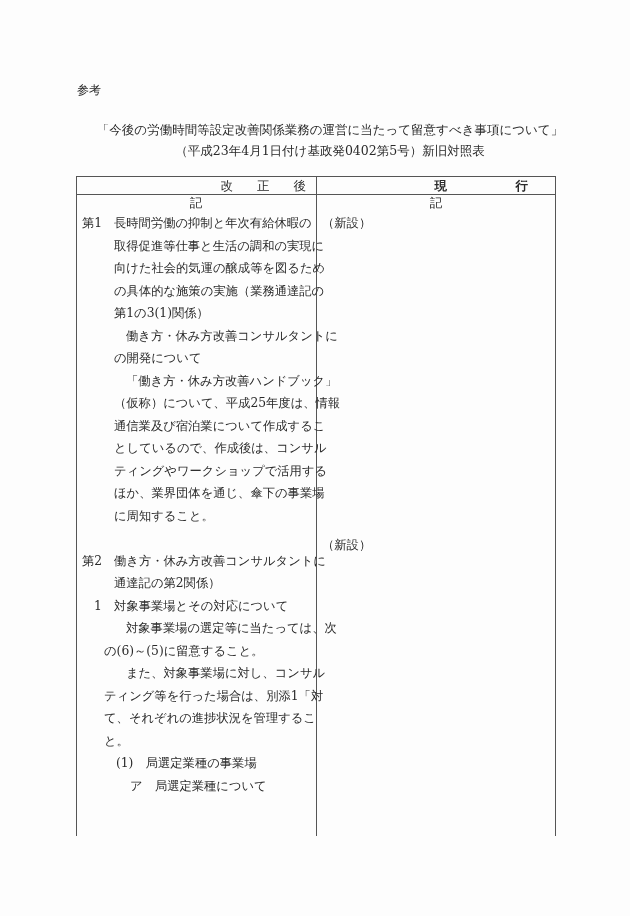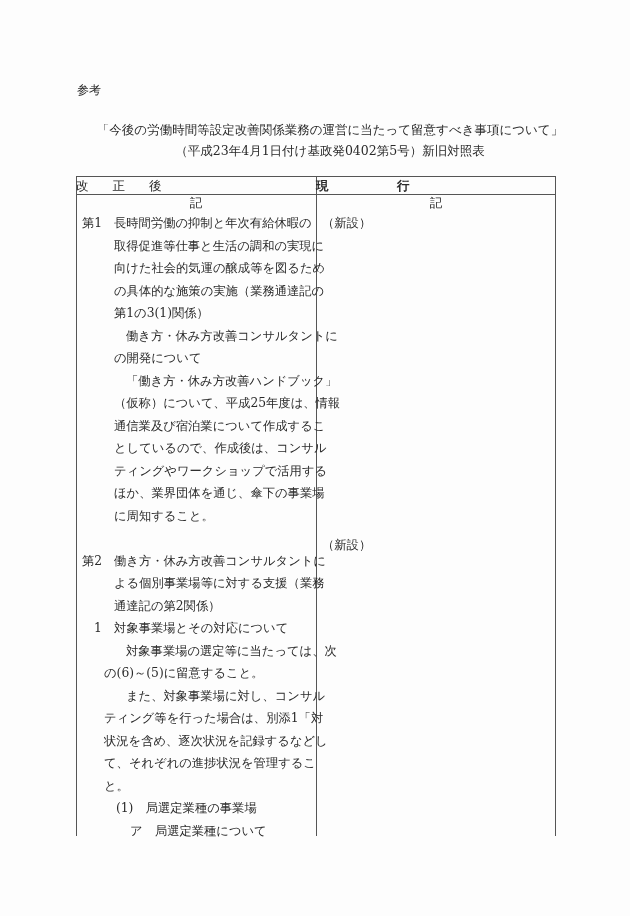--- a/index.html
+++ b/index.html
@@ -8,21 +8,21 @@
     font-family: "DejaVu Serif", "Liberation Serif", serif; color: #2a2a2a;
   }
   .ref { position: absolute; left: 77px; top: 82px; font-size: 12px; }
   .title1 { position: absolute; left: 0; width: 630px; top: 122px; text-align: center; font-size: 12.5px; padding-left: 30px; box-sizing: border-box; }
   .title2 { position: absolute; left: 0; width: 630px; top: 143px; text-align: center; font-size: 12.5px; padding-left: 30px; box-sizing: border-box; }
   .tbl { position: absolute; left: 76px; top: 176px; width: 480px; height: 660px; }
   .border-top { position: absolute; left: 0; top: 0; width: 480px; height: 1px; background: #555; }
   .border-hdr { position: absolute; left: 0; top: 18px; width: 480px; height: 1px; background: #555; }
   .vl { position: absolute; top: 0; width: 1px; height: 660px; background: #555; }
   .vl.left { left: 0; } .vl.mid { left: 240px; } .vl.right { left: 479px; }
-  .hdr { position: absolute; top: 2px; font-size: 12.5px; text-align: left; letter-spacing: 10px; }
+  .hdr { position: absolute; top: 2px; font-size: 12.5px; text-align: right; letter-spacing: 10px; }
   .hdr.l { left: 0; width: 240px; } .hdr.r { left: 240px; width: 240px; letter-spacing: 28px; font-weight: bold; }
   .ki { position: absolute; top: 19px; font-size: 12.5px; text-align: center; }
   .ki.l { left: 0; width: 240px; } .ki.r { left: 240px; width: 240px; }
   .col-l { position: absolute; left: 6px; top: 36px; width: 232px; font-size: 12.3px; line-height: 22.5px; }
   .col-r { position: absolute; left: 246px; top: 36px; width: 230px; font-size: 12.3px; line-height: 22.5px; }
   .line { white-space: nowrap; height: 22.5px; }
   .head { display: inline-block; width: 32px; }
   .i1 { padding-left: 32px; }
   .i2 { padding-left: 44px; }
   .i3 { padding-left: 12px; }
@@ -60,28 +60,26 @@
     <div class="line i1">の開発について</div>
     <div class="line i2">「働き方・休み方改善ハンドブック」</div>
     <div class="line i1">（仮称）について、平成25年度は、情報</div>
     <div class="line i1">通信業及び宿泊業について作成するこ</div>
     <div class="line i1">としているので、作成後は、コンサル</div>
     <div class="line i1">ティングやワークショップで活用する</div>
     <div class="line i1">ほか、業界団体を通じ、傘下の事業場</div>
     <div class="line i1">に周知すること。</div>
     <div class="line"></div>
     <div class="line"><span class="head">第2</span><span>働き方・休み方改善コンサルタントに</span></div>
-    <div class="line i1">よる個別事業場等に対する支援（業務</div>
     <div class="line i1">通達記の第2関係）</div>
     <div class="line i3">1　対象事業場とその対応について</div>
     <div class="line i2">対象事業場の選定等に当たっては、次</div>
     <div class="line i4">の(6)～(5)に留意すること。</div>
     <div class="line i2">また、対象事業場に対し、コンサル</div>
     <div class="line i4">ティング等を行った場合は、別添1「対</div>
-    <div class="line i4">状況を含め、逐次状況を記録するなどし</div>
     <div class="line i4">て、それぞれの進捗状況を管理するこ</div>
     <div class="line i4">と。</div>
     <div class="line i5">(1)　局選定業種の事業場</div>
     <div class="line i6">ア　局選定業種について</div>
   </div>
 
   <div class="col-r">
     <div class="line">（新設）</div>
   </div>
   <div class="new2">（新設）</div>

